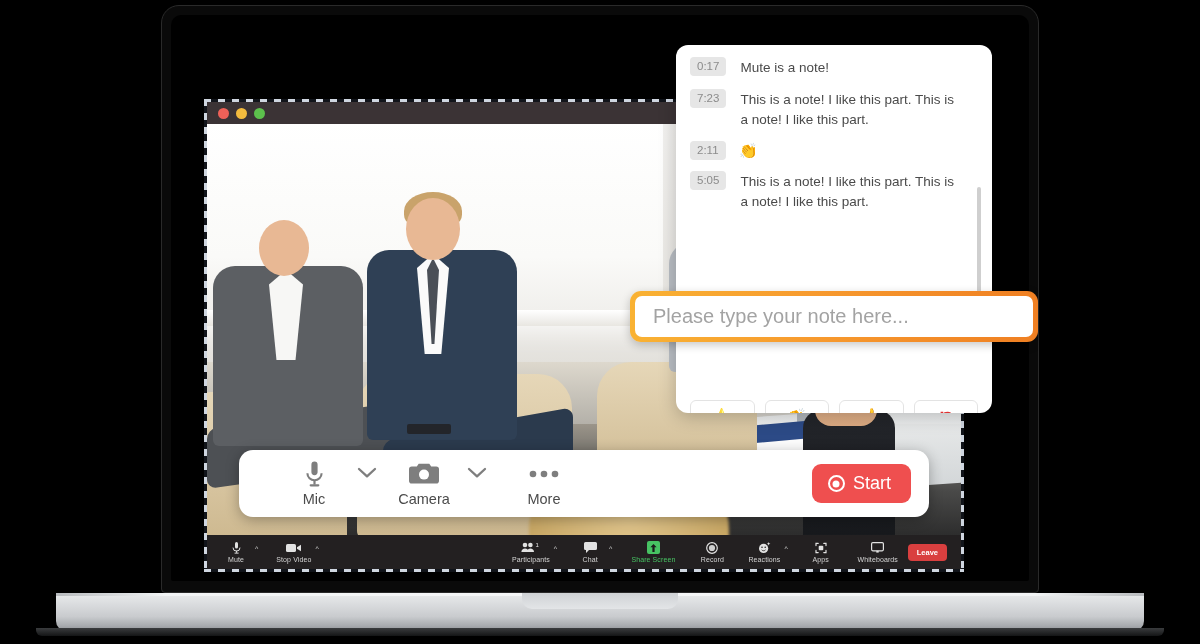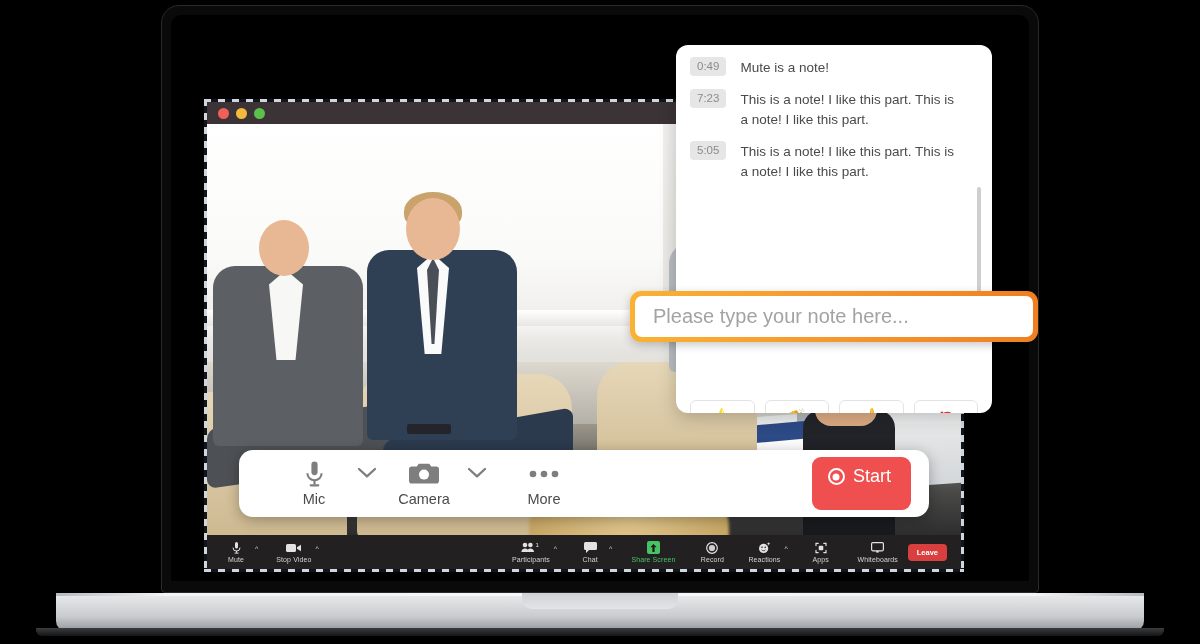--- a/index.html
+++ b/index.html
@@ -225,21 +225,21 @@
   .chev { margin: 0 14px 20px 10px; }
   .rec-spacer { flex: 1; }
   .btn-cancel {
     font-size: 17px; color: #3d3d3d; background: #fff;
     border: 1px solid #dcdcdc; border-radius: 9px;
     padding: 8px 20px; margin-right: 14px;
   }
   .btn-start {
     display: flex; align-items: center; gap: 8px;
     background: #ef4f4f; color: #fff; font-size: 18px;
-    border-radius: 9px; padding: 9px 20px 23px 16px;
+    border-radius: 9px; padding: 9px 20px 9px 16px;
   }
   .rec-ring {
     width: 17px; height: 17px; border-radius: 50%;
     border: 2.5px solid #fff; background: #ef4f4f;
     position: relative;
   }
   .rec-ring::after {
     content:""; position:absolute; left:50%; top:50%; width:7px; height:7px;
     transform: translate(-50%,-50%); border-radius:50%; background:#fff;
   }
@@ -540,30 +540,34 @@
     <div class="btn-start">
       <span class="rec-ring"></span>
       <span>Start</span>
     </div>
   </div>
 
   <div class="notes-panel">
     <div class="notes-list">
 
       <div class="note-row">
-        <span class="note-time">0:49</span>
+        <span class="note-time">0:17</span>
         <span class="note-text">Mute is a note!</span>
       </div>
 
       <div class="note-row">
         <span class="note-time">7:23</span>
         <span class="note-text" style="width:218px">This is a note! I like this part. This is a note! I like this part.</span>
       </div>
 
 
+      <div class="note-row">
+        <span class="note-time">2:11</span>
+        <span class="note-emoji">👏</span>
+      </div>
 
       <div class="note-row">
         <span class="note-time">5:05</span>
         <span class="note-text" style="width:218px">This is a note! I like this part. This is a note! I like this part.</span>
       </div>
 
     </div>
 
     <div class="notes-scroll"></div>
     <div class="notes-divider"></div>

